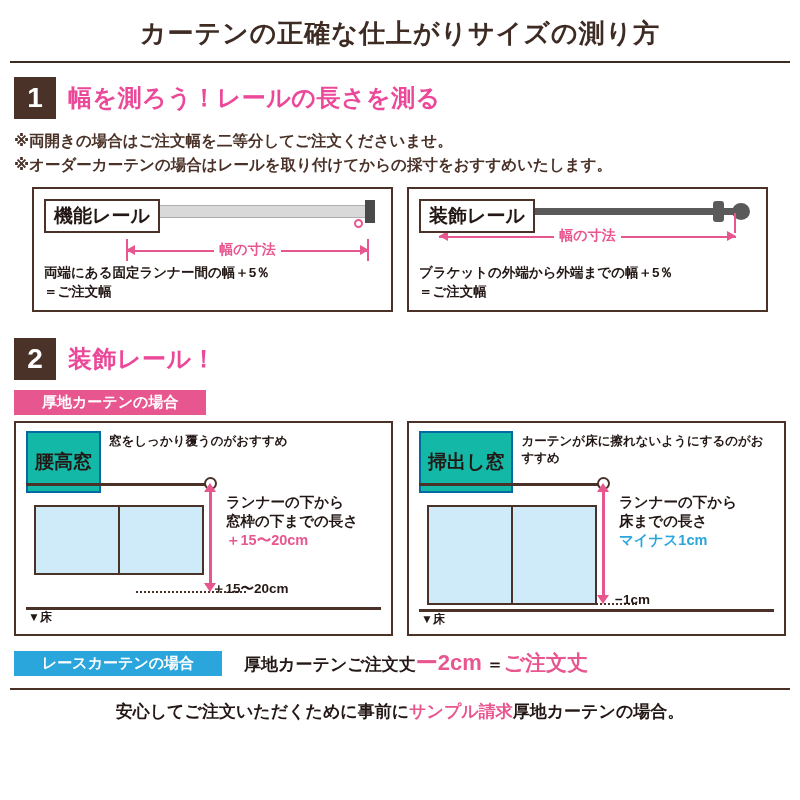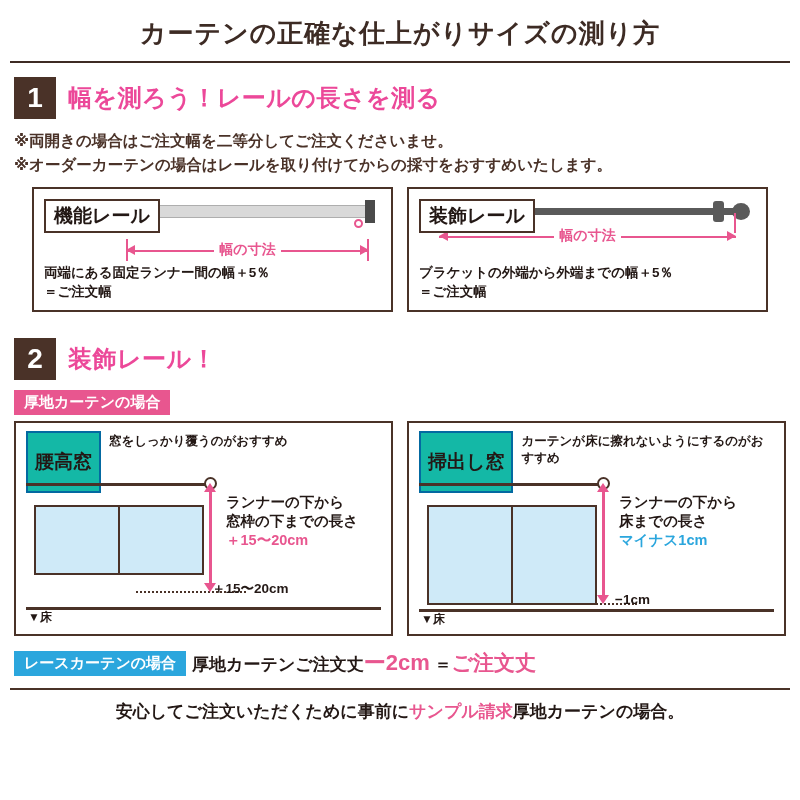--- a/index.html
+++ b/index.html
@@ -119,21 +119,21 @@
     font-size:14px;font-weight:bold;padding:0 5px;z-index:2;white-space:nowrap;
   }
   .tick{position:absolute;width:2px;height:22px;background:#e8568f;top:-2px;}
 
   
   .tagbar{
     margin:6px 14px 6px;
   }
   .tag{
     display:inline-block;background:#e8568f;color:#fff;font-weight:bold;
-    font-size:15px;padding:3px 10px;
+    font-size:15px;padding:3px 28px;
   }
   .tag.blue{background:#2ba6dd;}
 
   .win-cards{display:flex;gap:14px;margin:0 14px;}
   .wcard{
     flex:1 1 0;border:2px solid #4a3228;box-sizing:border-box;
     padding:8px 10px;height:215px;position:relative;
   }
   .wcard-head{display:flex;align-items:flex-start;gap:8px;}
   .wlabel{
@@ -167,21 +167,21 @@
   }
   .meas-txt{
     position:absolute;font-size:14.5px;font-weight:bold;color:#231815;line-height:1.3;
   }
   .meas-txt .hl{color:#e8568f;}
   .meas-txt .blue{color:#2ba6dd;}
   .small-dot-label{position:absolute;font-size:13.5px;font-weight:bold;color:#231815;}
 
   
   .lace-row{
-    display:flex;align-items:center;gap:6px;margin:12px 14px 0;
+    display:flex;align-items:center;gap:22px;margin:12px 14px 0;
   }
   .lace-eq{
     font-size:17px;font-weight:bold;color:#231815;
   }
   .lace-eq .pink{color:#e8568f;font-size:21px;}
   .lace-eq .big{color:#e8568f;font-size:22px;}
   .bottom-rule{height:2px;background:#4a3228;margin:10px 10px 0;}
   .bottom-txt{
     text-align:center;font-size:17px;font-weight:bold;color:#231815;padding:10px 0 0;
   }

